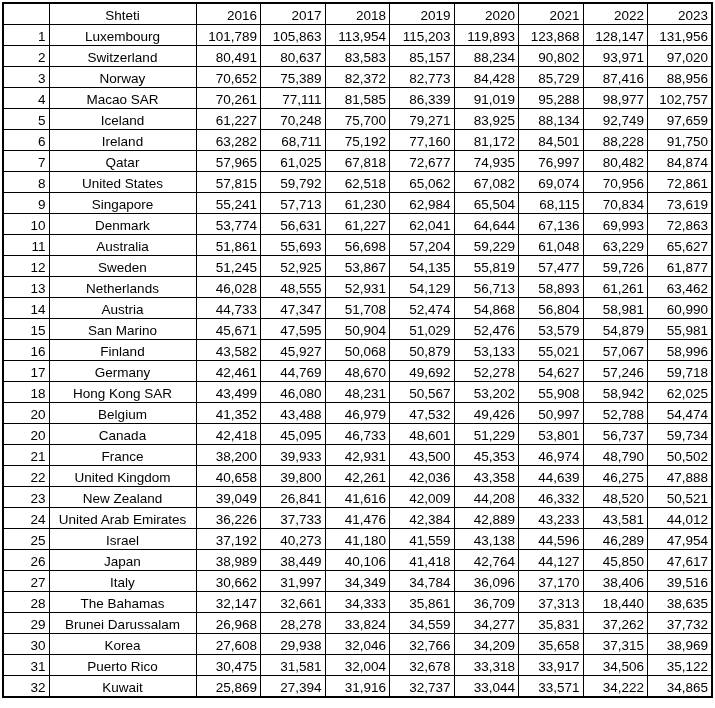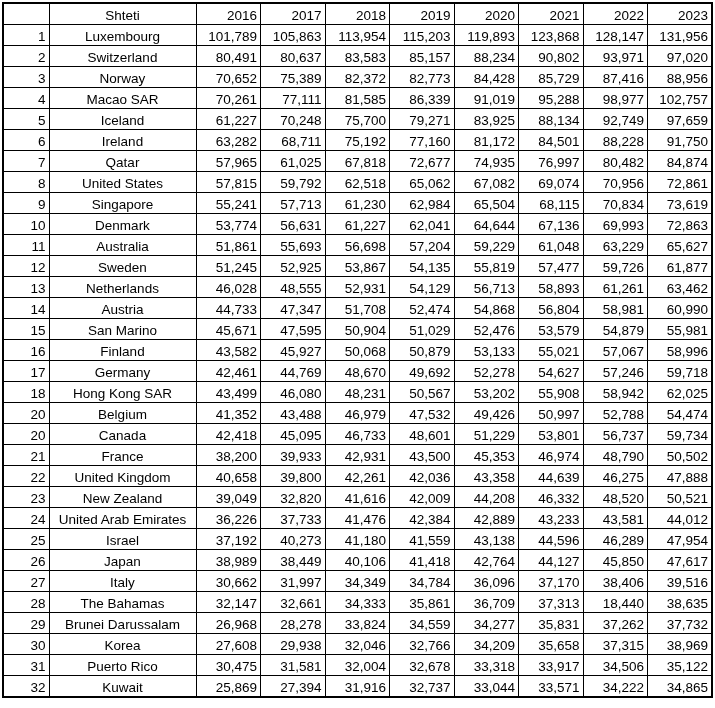--- a/index.html
+++ b/index.html
@@ -327,21 +327,21 @@
           <td class="num">42,036</td>
           <td class="num">43,358</td>
           <td class="num">44,639</td>
           <td class="num">46,275</td>
           <td class="num">47,888</td>
         </tr>
         <tr>
           <td class="num rank">23</td>
           <td class="country">New Zealand</td>
           <td class="num">39,049</td>
-          <td class="num">32,820</td>
+          <td class="num">26,841</td>
           <td class="num">41,616</td>
           <td class="num">42,009</td>
           <td class="num">44,208</td>
           <td class="num">46,332</td>
           <td class="num">48,520</td>
           <td class="num">50,521</td>
         </tr>
         <tr>
           <td class="num rank">24</td>
           <td class="country">United Arab Emirates</td>

